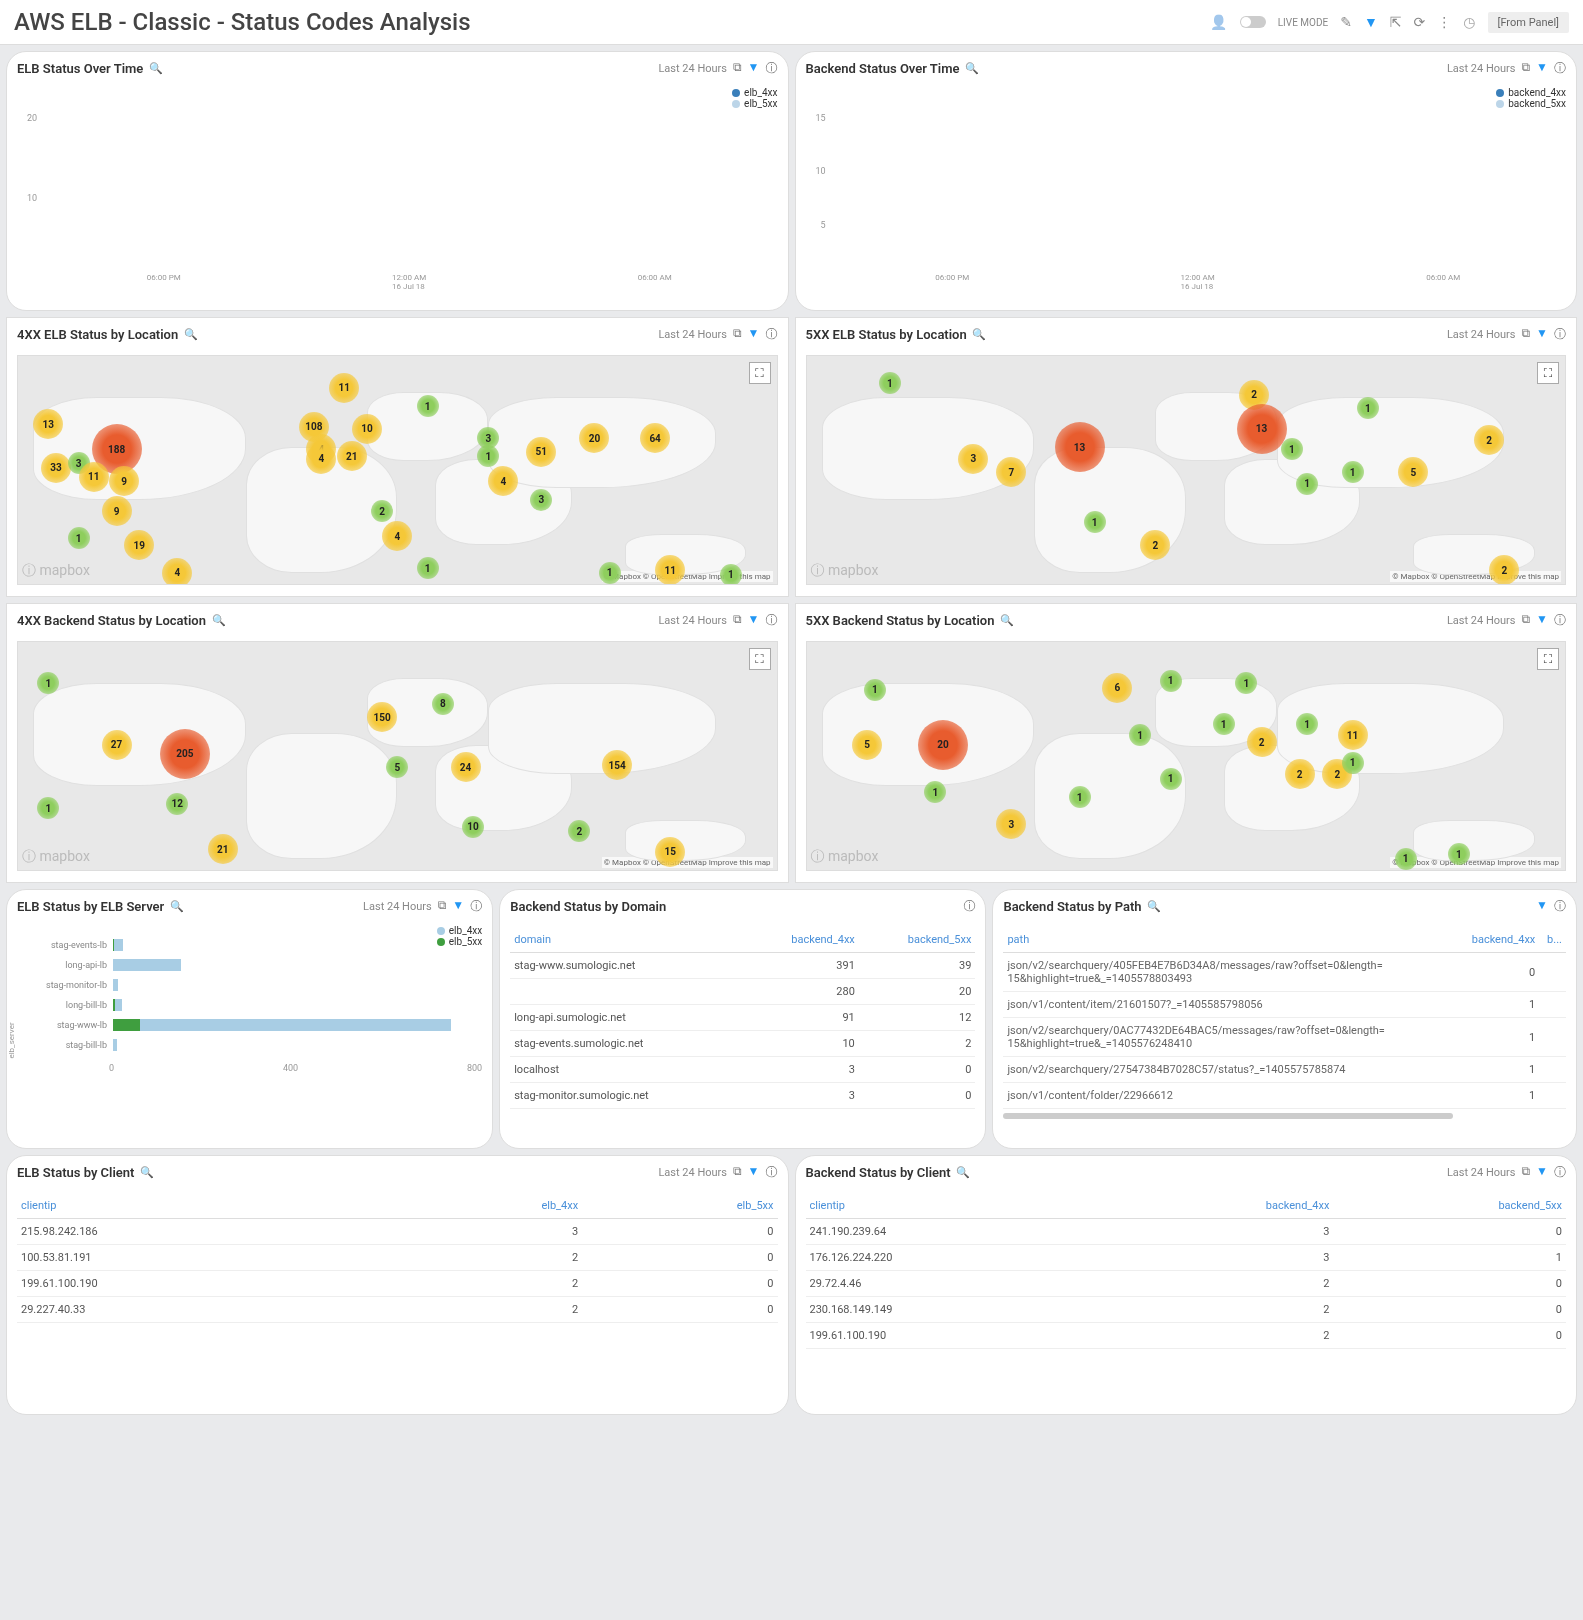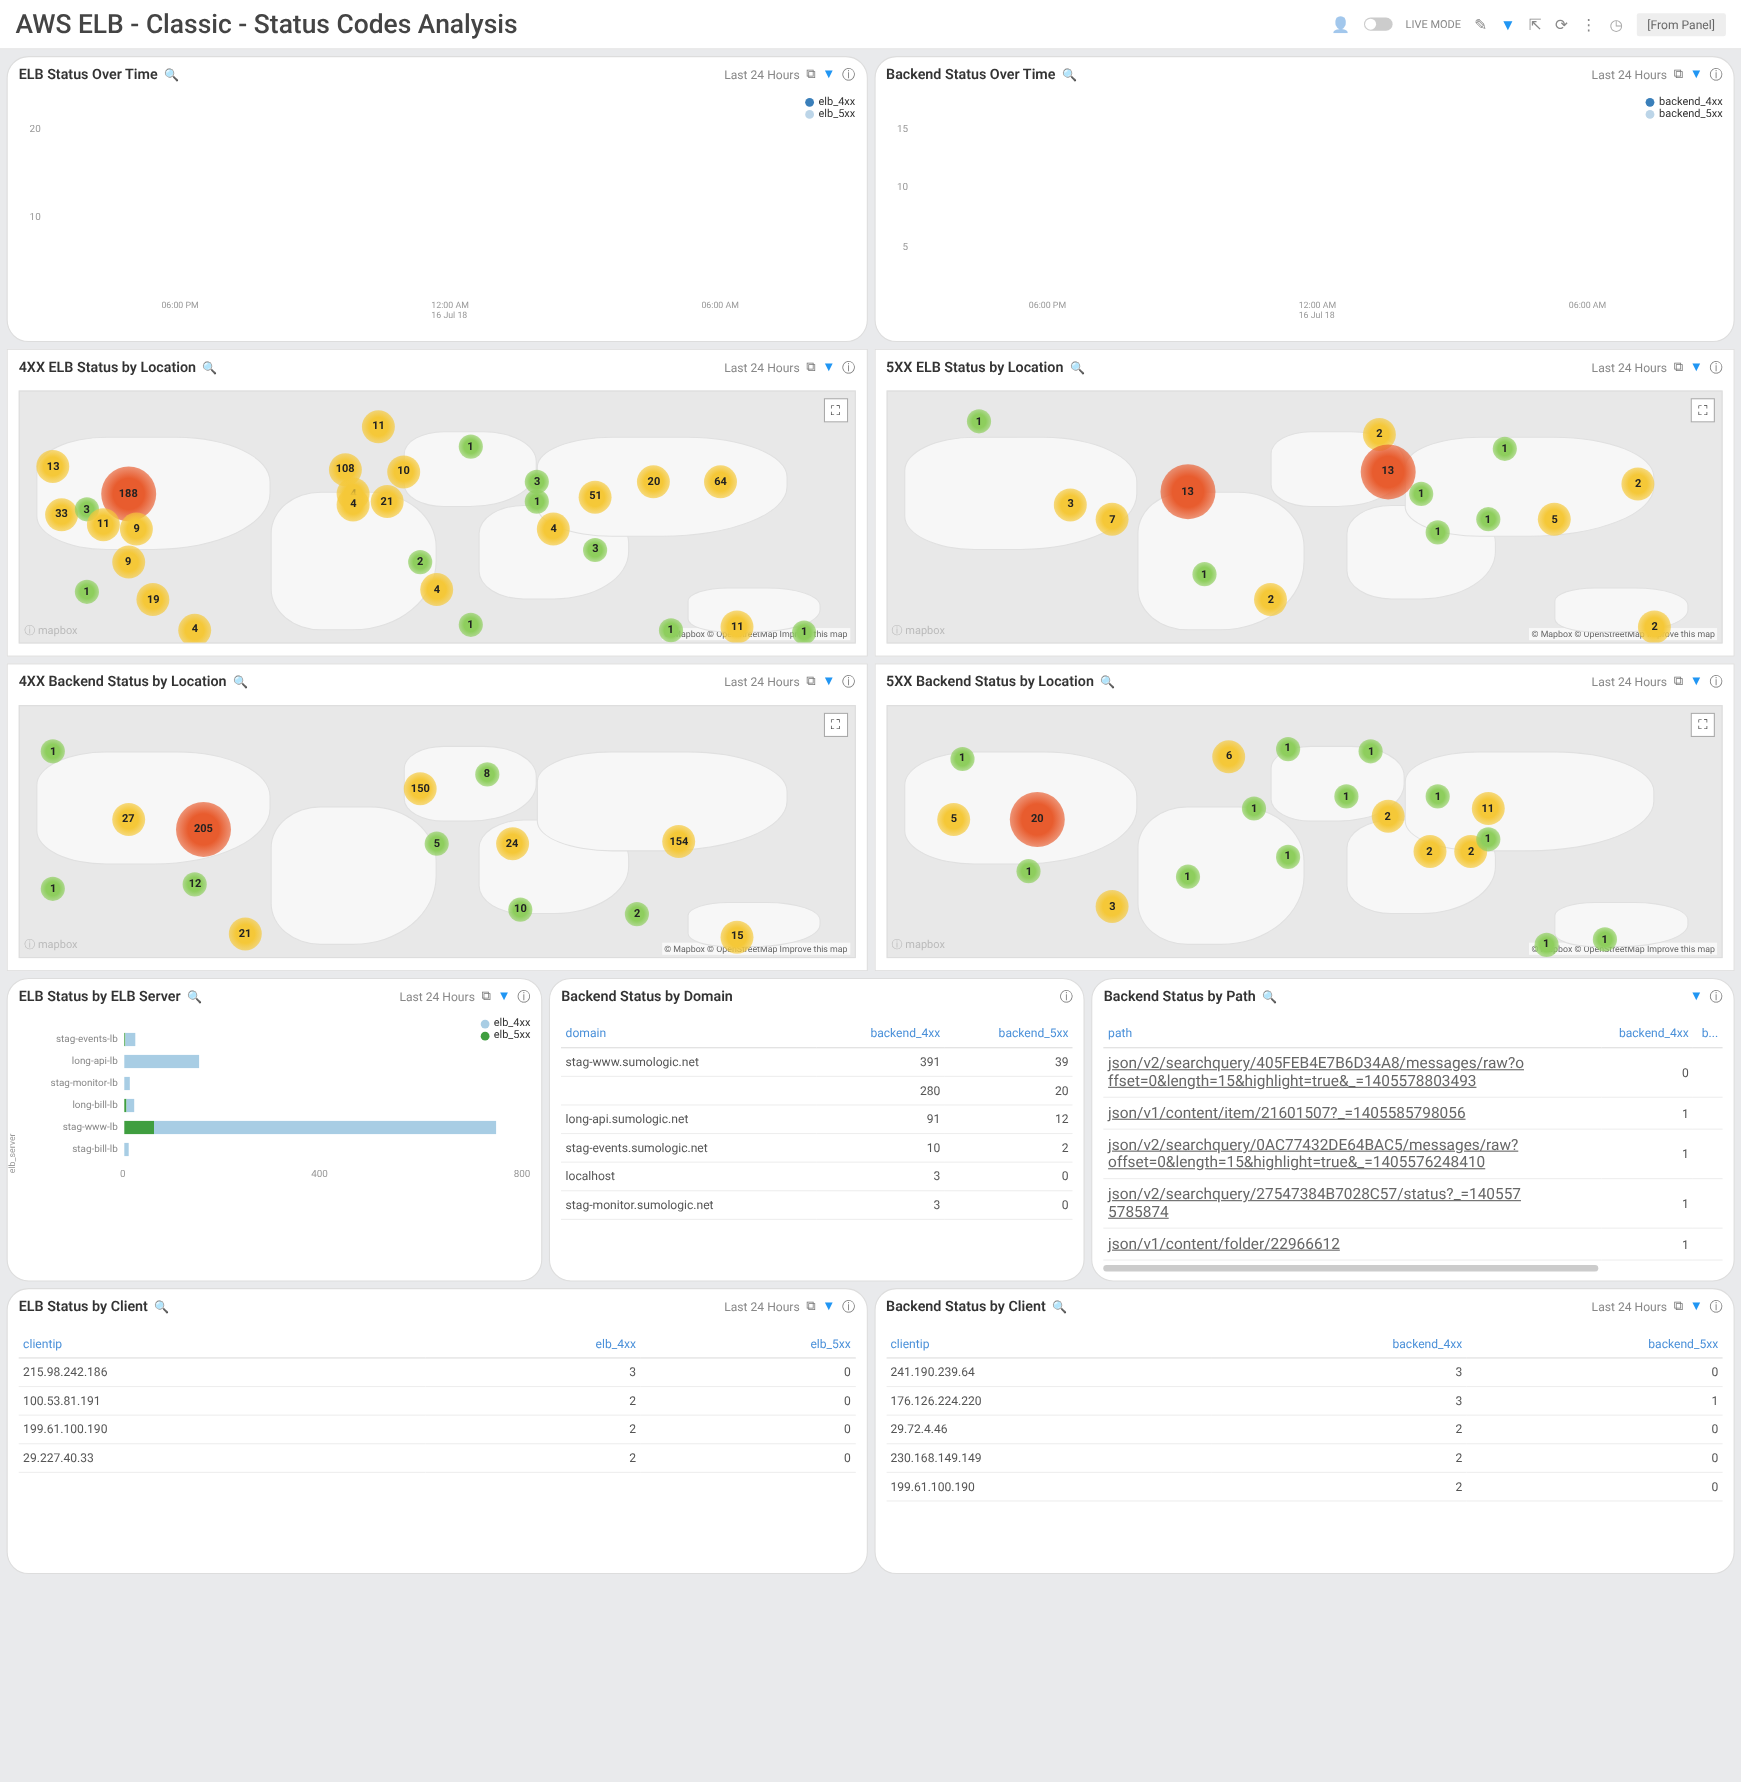--- a/index.html
+++ b/index.html
@@ -32,41 +32,41 @@
 .bar-p { background: #3a7fba; width: 100%; }
 .bar-s { background: #bcd5e8; width: 100%; }
 .y-axis { position: absolute; left: 0; top: 0; bottom: 20px; width: 22px; font-size: 9px; color: #999; display: flex; flex-direction: column; justify-content: space-between; }
 .y-axis span { text-align: right; padding-right: 2px; }
 .x-axis { position: absolute; left: 24px; right: 0; bottom: 0; height: 20px; font-size: 8px; color: #999; display: flex; justify-content: space-around; }
 
 .map { position: relative; height: 230px; background: #e8e8e8; border: 1px solid #ddd; overflow: hidden; }
 .continent { position: absolute; background: #f7f7f7; border: 1px solid #e0e0e0; border-radius: 30% 40% 50% 30%; }
 .fullscreen { position: absolute; top: 6px; right: 6px; background: #fff; border: 1px solid #aaa; width: 22px; height: 22px; font-size: 12px; text-align: center; line-height: 20px; cursor: pointer; }
 .attrib { position: absolute; bottom: 2px; right: 4px; font-size: 8px; color: #666; background: rgba(255,255,255,0.7); padding: 1px 2px;}
-.mapbox-logo { position: absolute; bottom: 4px; left: 4px; font-size: 10px; color: #bbb; }
+.mapbox-logo { position: absolute; bottom: 4px; left: 4px; font-size: 14px; color: #bbb; }
 .bubble { position: absolute; border-radius: 50%; display: flex; align-items: center; justify-content: center; font-size: 10px; font-weight: bold; color: #222; transform: translate(-50%, -50%); }
 .bub-g { background: radial-gradient(circle, #8ece5d 40%, rgba(142,206,93,0.3) 100%); }
 .bub-y { background: radial-gradient(circle, #f5c838 40%, rgba(245,200,56,0.3) 100%); }
 .bub-r { background: radial-gradient(circle, #e85c2e 40%, rgba(232,92,46,0.3) 100%); }
 
 .hbars { padding: 8px 4px; }
 .hbar-row { display: flex; align-items: center; height: 20px; font-size: 9px; }
 .hbar-label { width: 92px; text-align: right; padding-right: 6px; color: #888; }
 .hbar-track { flex: 1; height: 12px; display: flex; }
 .hbar-a { background: #a8cde4; height: 100%; }
 .hbar-b { background: #3f9e3f; height: 100%; }
 .hbar-axis { display: flex; font-size: 9px; color: #999; padding-left: 92px; justify-content: space-between; }
 
 table { width: 100%; border-collapse: collapse; font-size: 11px; }
 th { text-align: left; padding: 6px 4px; color: #4a90d9; font-weight: normal; border-bottom: 1px solid #ddd; }
 th.num { text-align: right; }
 td { padding: 6px 4px; border-bottom: 1px solid #eee; color: #555; }
 td.num { text-align: right; }
 .three-col { display: grid; grid-template-columns: 1fr 1fr 1.2fr; gap: 6px; padding: 0 6px 6px; }
-.path-text { font-size: 14px; color: #666; word-break: break-all; max-width: 380px; text-decoration: underline; }
+.path-text { font-size: 11px; color: #666; word-break: break-all; max-width: 380px; }
 .y-label-v { position: absolute; left: -14px; top: 50%; transform: rotate(-90deg); font-size: 8px; color: #999; }
 .scroll-hint { height: 6px; background: #ccc; border-radius: 3px; margin-top: 4px; width: 80%; }
 </style>
 </head>
 <body>
 
 <div class="header">
   <h1>AWS ELB - Classic - Status Codes Analysis</h1>
   <div class="header-actions">
     <span class="ico" style="opacity:.4">👤</span>

